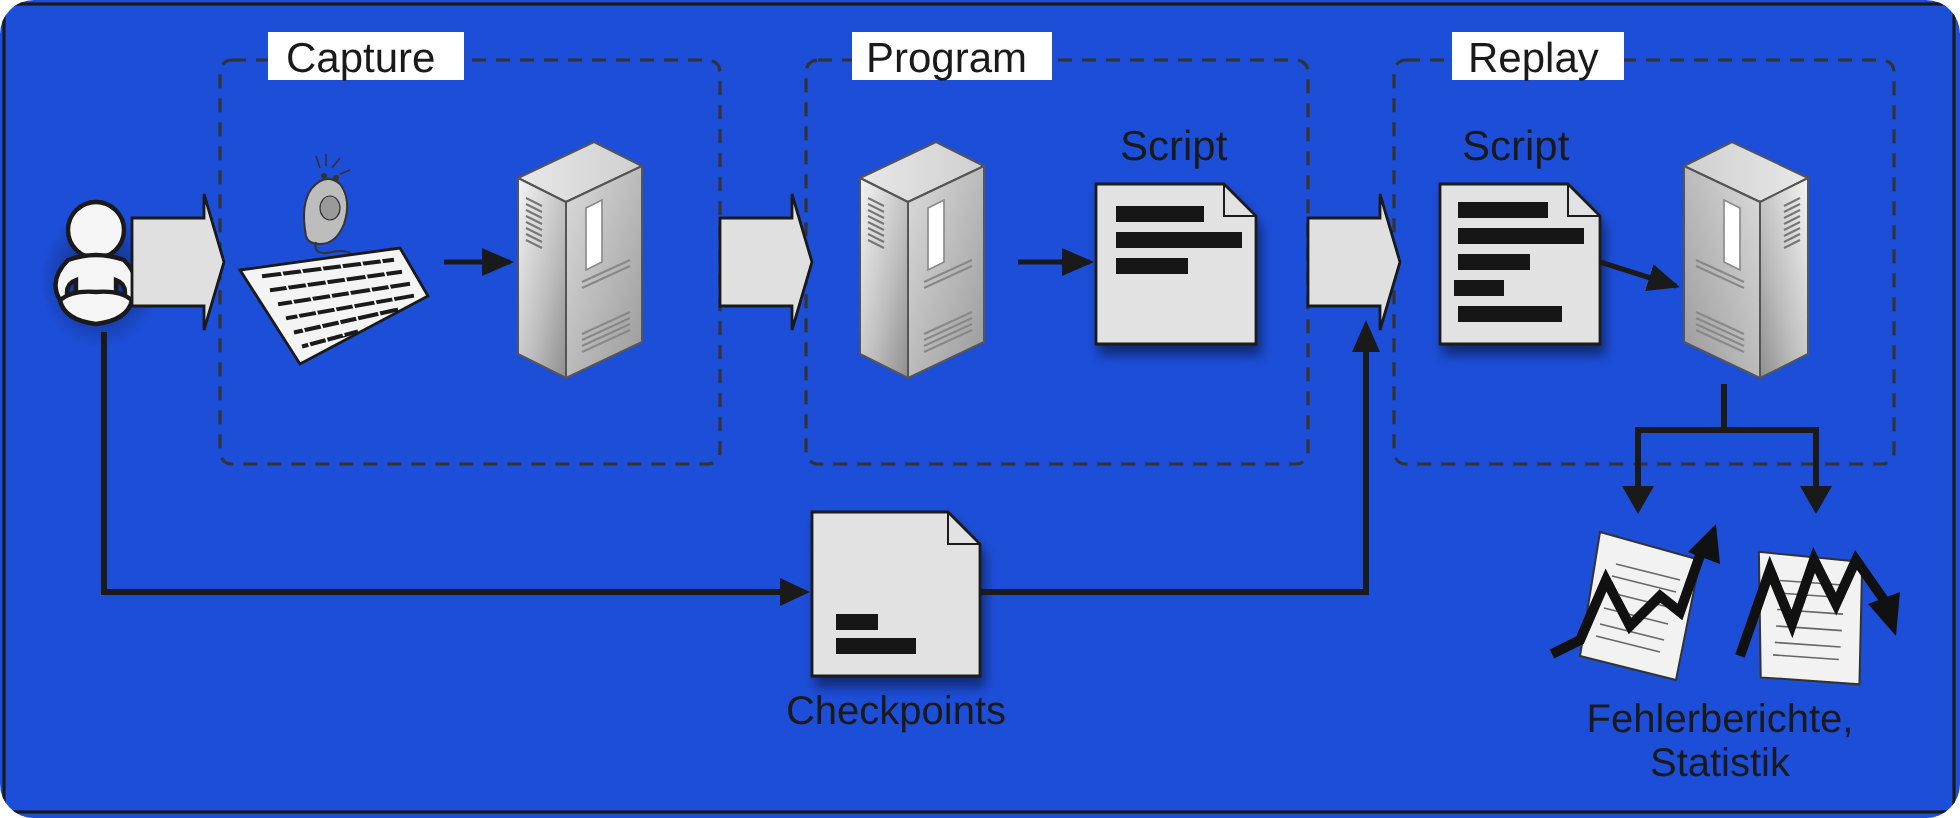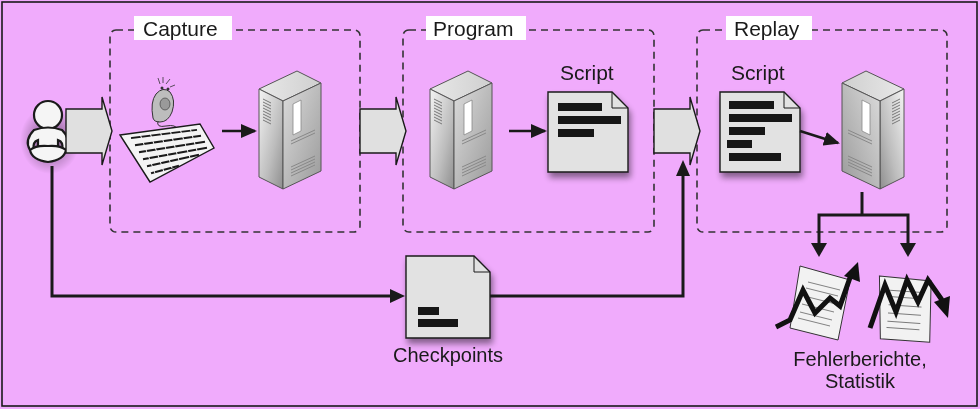--- a/index.html
+++ b/index.html
@@ -1,16 +1,16 @@
 <!DOCTYPE html>
 <html><head>
 <meta charset="utf-8">
 <style>
   html, body { margin: 0; padding: 0; background: #ffffff; }
-  #stage { position: relative; width: 980px; height: 409px; overflow: hidden; background: #f0abfc; }
+  #stage { position: relative; width: 980px; height: 409px; overflow: hidden; background: #1d4ed8; border-radius: 17px; }
   svg { position: absolute; left: 0; top: 0; }
   .lbl { font-family: "Liberation Sans", sans-serif; fill: #1a1a1a; }
   .box-title { font-size: 21px; }
   .doc-title { font-size: 21px; }
   .caption { font-size: 20px; }
 </style>
 </head>
 <body>
 
 <div id="stage">

